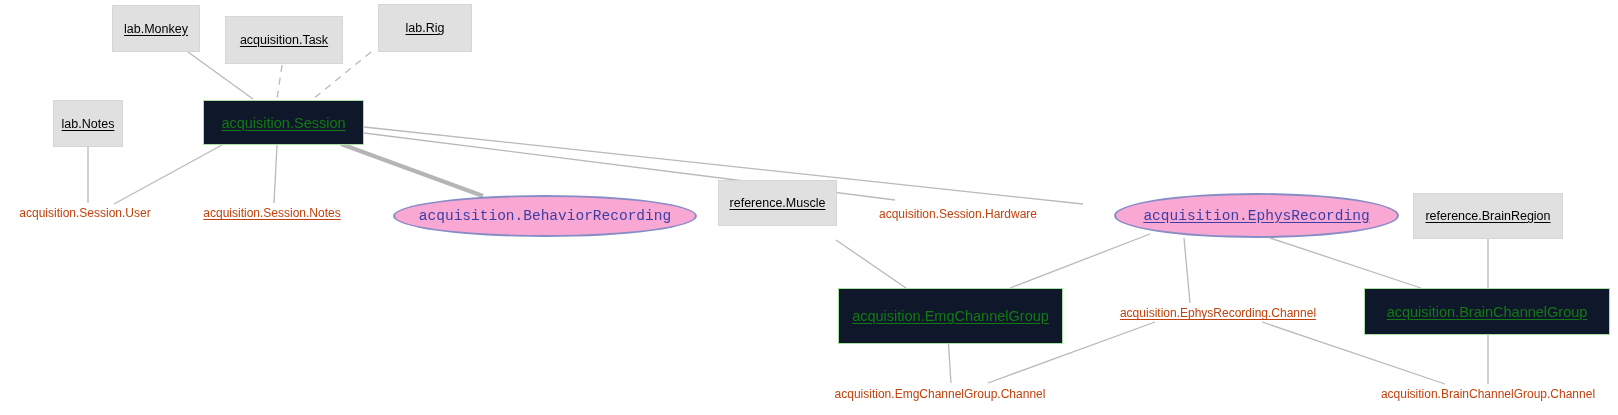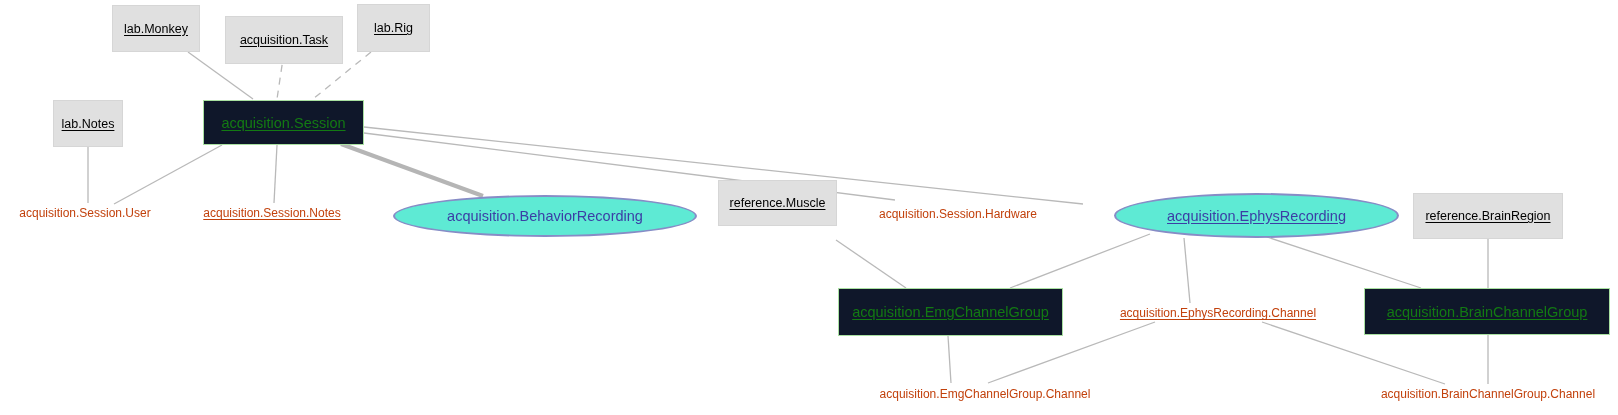--- a/index.html
+++ b/index.html
@@ -26,25 +26,26 @@
     color:#000000;
     font-size:12.5px;
   }
   .manual{
     background:#0f172a;
     border:1px solid #a9e0a1;
     color:#137a13;
     font-size:14.5px;
   }
   .imported{
-    background:#5eead4;
+    background:#f9a8d4;
     border:2px solid #878cc6;
     border-radius:50%;
     color:#3b3ea5;
     font-size:14.5px;
+    font-family:Liberation Mono, monospace;
   }
   .part{
     color:#c2410c;
     font-size:12px;
     background:transparent;
   }
   .u{text-decoration:underline;text-underline-offset:2px;}
 </style>
 </head>
 <body>
@@ -71,21 +72,21 @@
     <line class="edge" x1="1155" y1="322" x2="988" y2="383"></line>
     <line class="edge" x1="1262" y1="322" x2="1445" y2="384"></line>
   </svg>
 
   <div class="node lookup" style="left:112px;top:5px;width:88px;height:47px">
     <span class="u">lab.Monkey</span>
   </div>
   <div class="node lookup" style="left:225px;top:16px;width:118px;height:48px">
     <span class="u">acquisition.Task</span>
   </div>
-  <div class="node lookup" style="left:357px;top:4px;width:73px;height:48px">
+  <div class="node lookup" style="left:378px;top:4px;width:94px;height:48px">
     <span class="u">lab.Rig</span>
   </div>
   <div class="node lookup" style="left:53px;top:100px;width:70px;height:47px">
     <span class="u">lab.Notes</span>
   </div>
 
   <div class="node manual" style="left:203px;top:100px;width:161px;height:45px">
     <span class="u">acquisition.Session</span>
   </div>
 
@@ -104,30 +105,30 @@
   <div class="node part" style="left:868px;top:205px;width:180px;height:18px">
     <span>acquisition.Session.Hardware</span>
   </div>
   <div class="node imported" style="left:1114px;top:193px;width:285px;height:45px">
     <span class="u">acquisition.EphysRecording</span>
   </div>
   <div class="node lookup" style="left:1413px;top:193px;width:150px;height:46px">
     <span class="u">reference.BrainRegion</span>
   </div>
 
-  <div class="node manual" style="left:838px;top:288px;width:225px;height:48px">
+  <div class="node manual" style="left:838px;top:288px;width:225px;height:56px">
     <span class="u">acquisition.EmgChannelGroup</span>
   </div>
   <div class="node part" style="left:1108px;top:304px;width:220px;height:18px">
     <span class="u">acquisition.EphysRecording.Channel</span>
   </div>
   <div class="node manual" style="left:1364px;top:288px;width:246px;height:47px">
     <span class="u">acquisition.BrainChannelGroup</span>
   </div>
 
-  <div class="node part" style="left:870px;top:385px;width:230px;height:18px">
+  <div class="node part" style="left:825px;top:385px;width:230px;height:18px">
     <span>acquisition.EmgChannelGroup.Channel</span>
   </div>
   <div class="node part" style="left:1368px;top:385px;width:240px;height:18px">
     <span>acquisition.BrainChannelGroup.Channel</span>
   </div>
 
 </div>
 
 </body></html>

